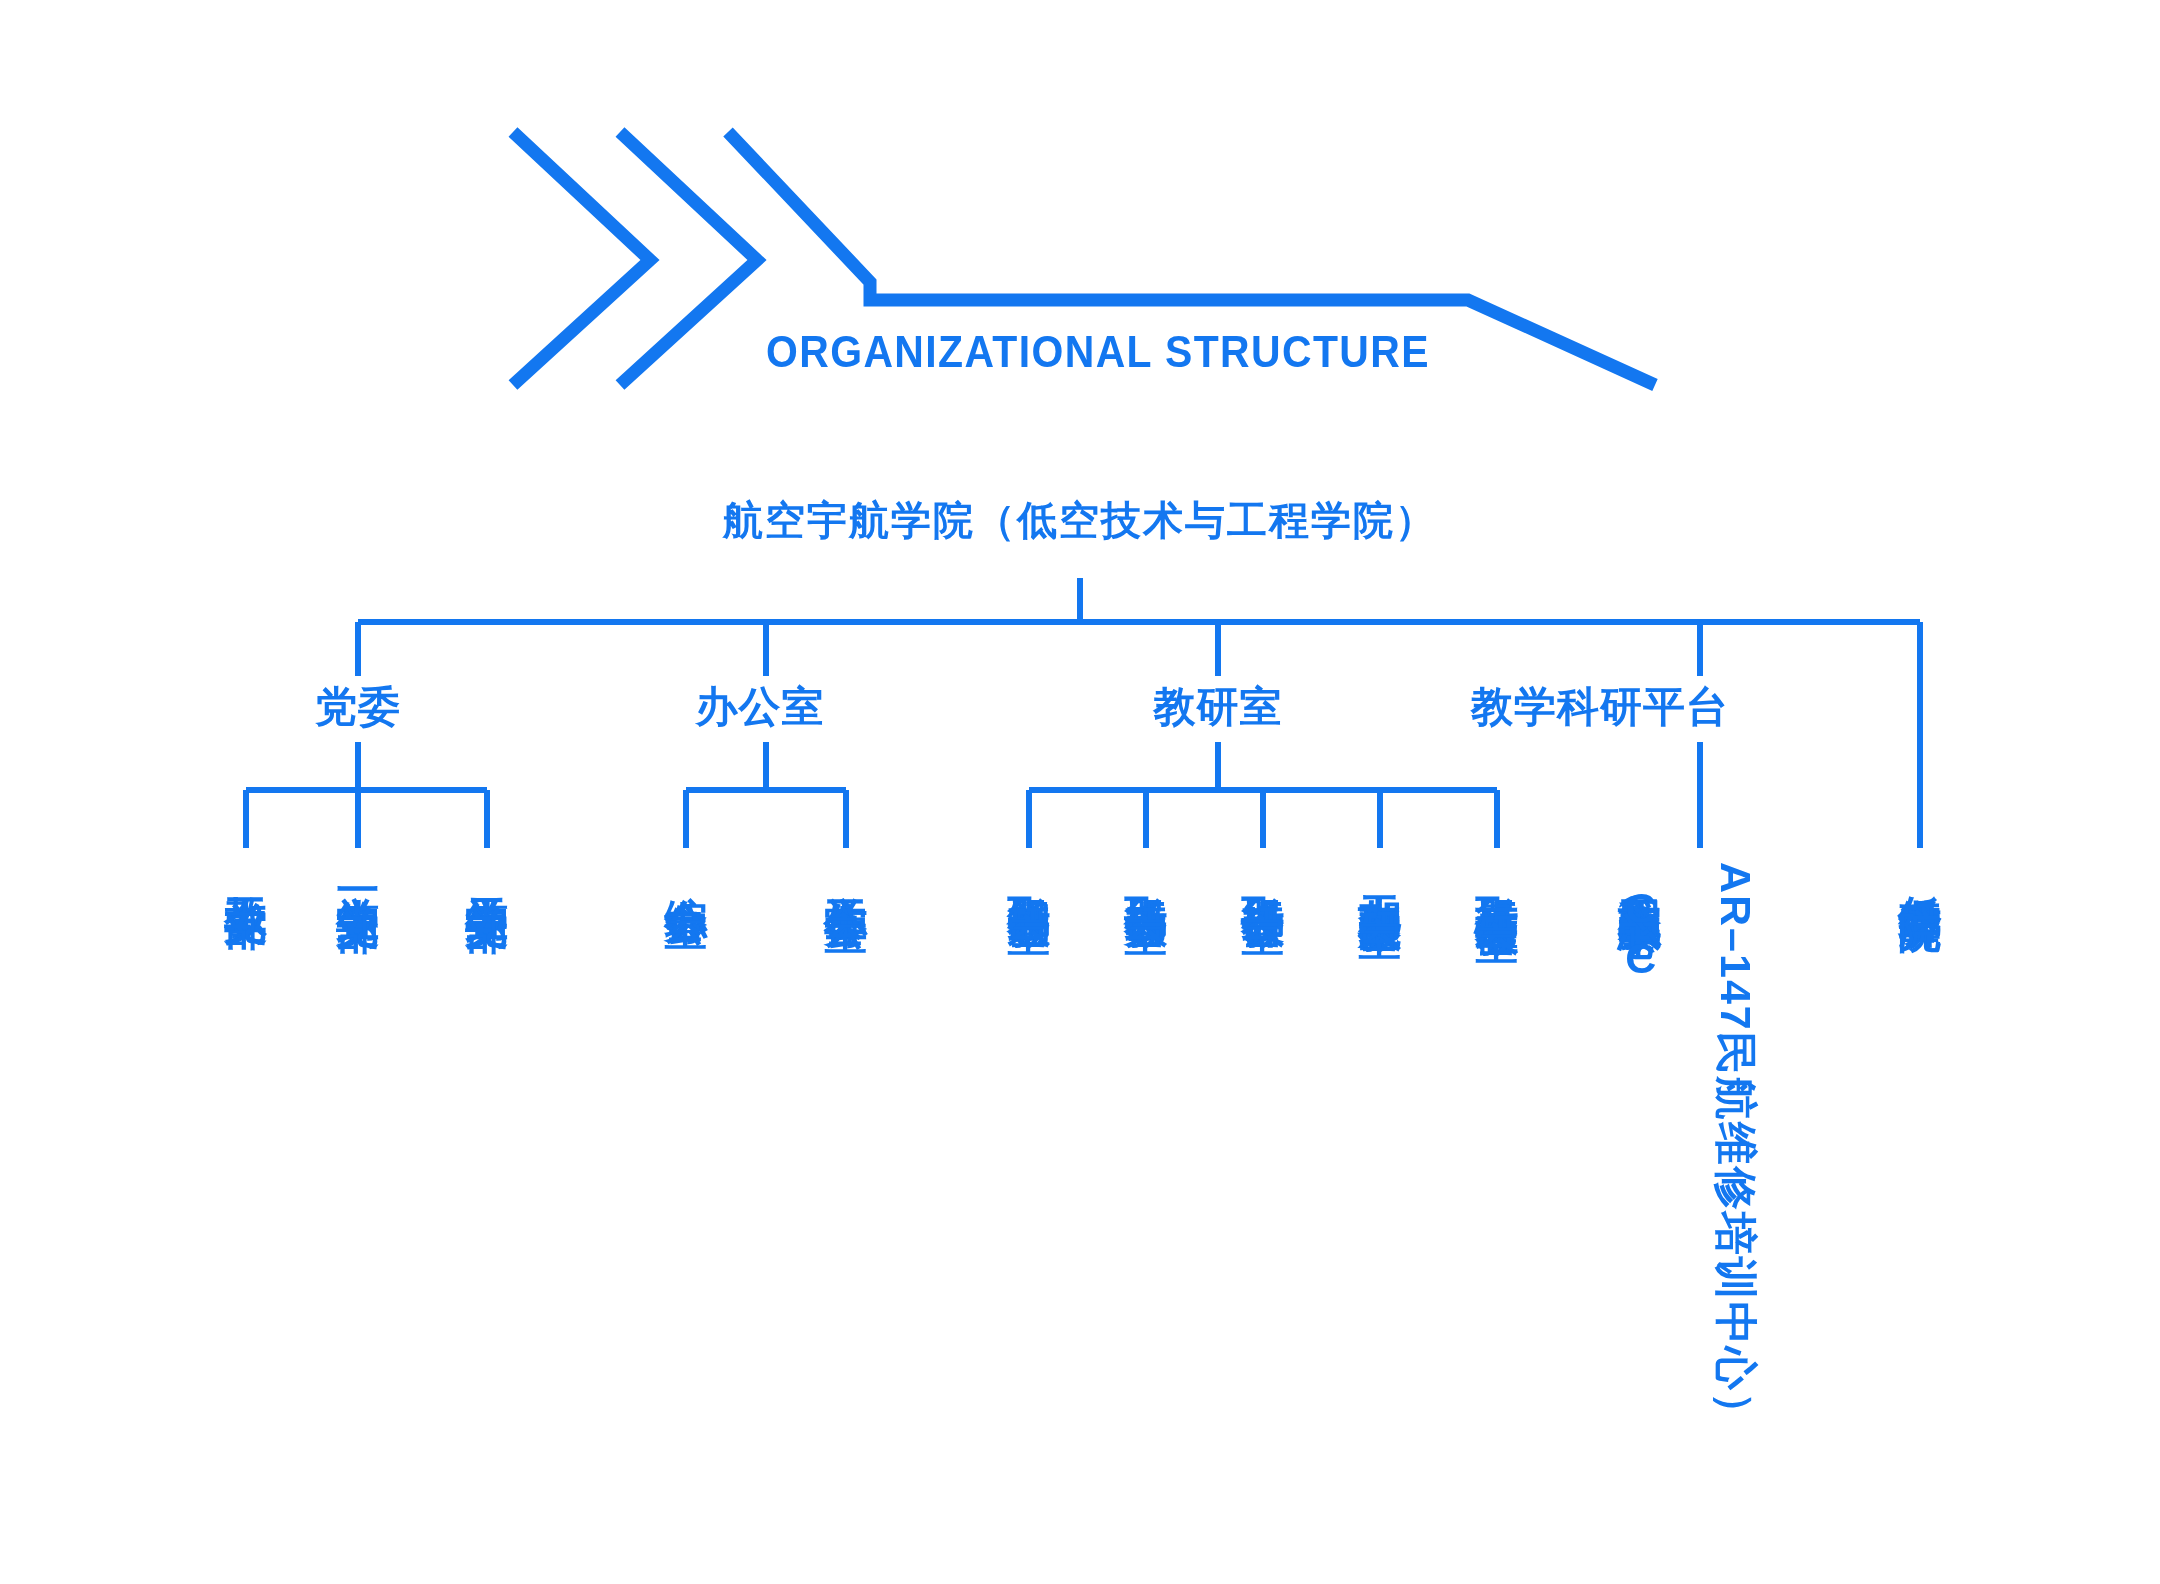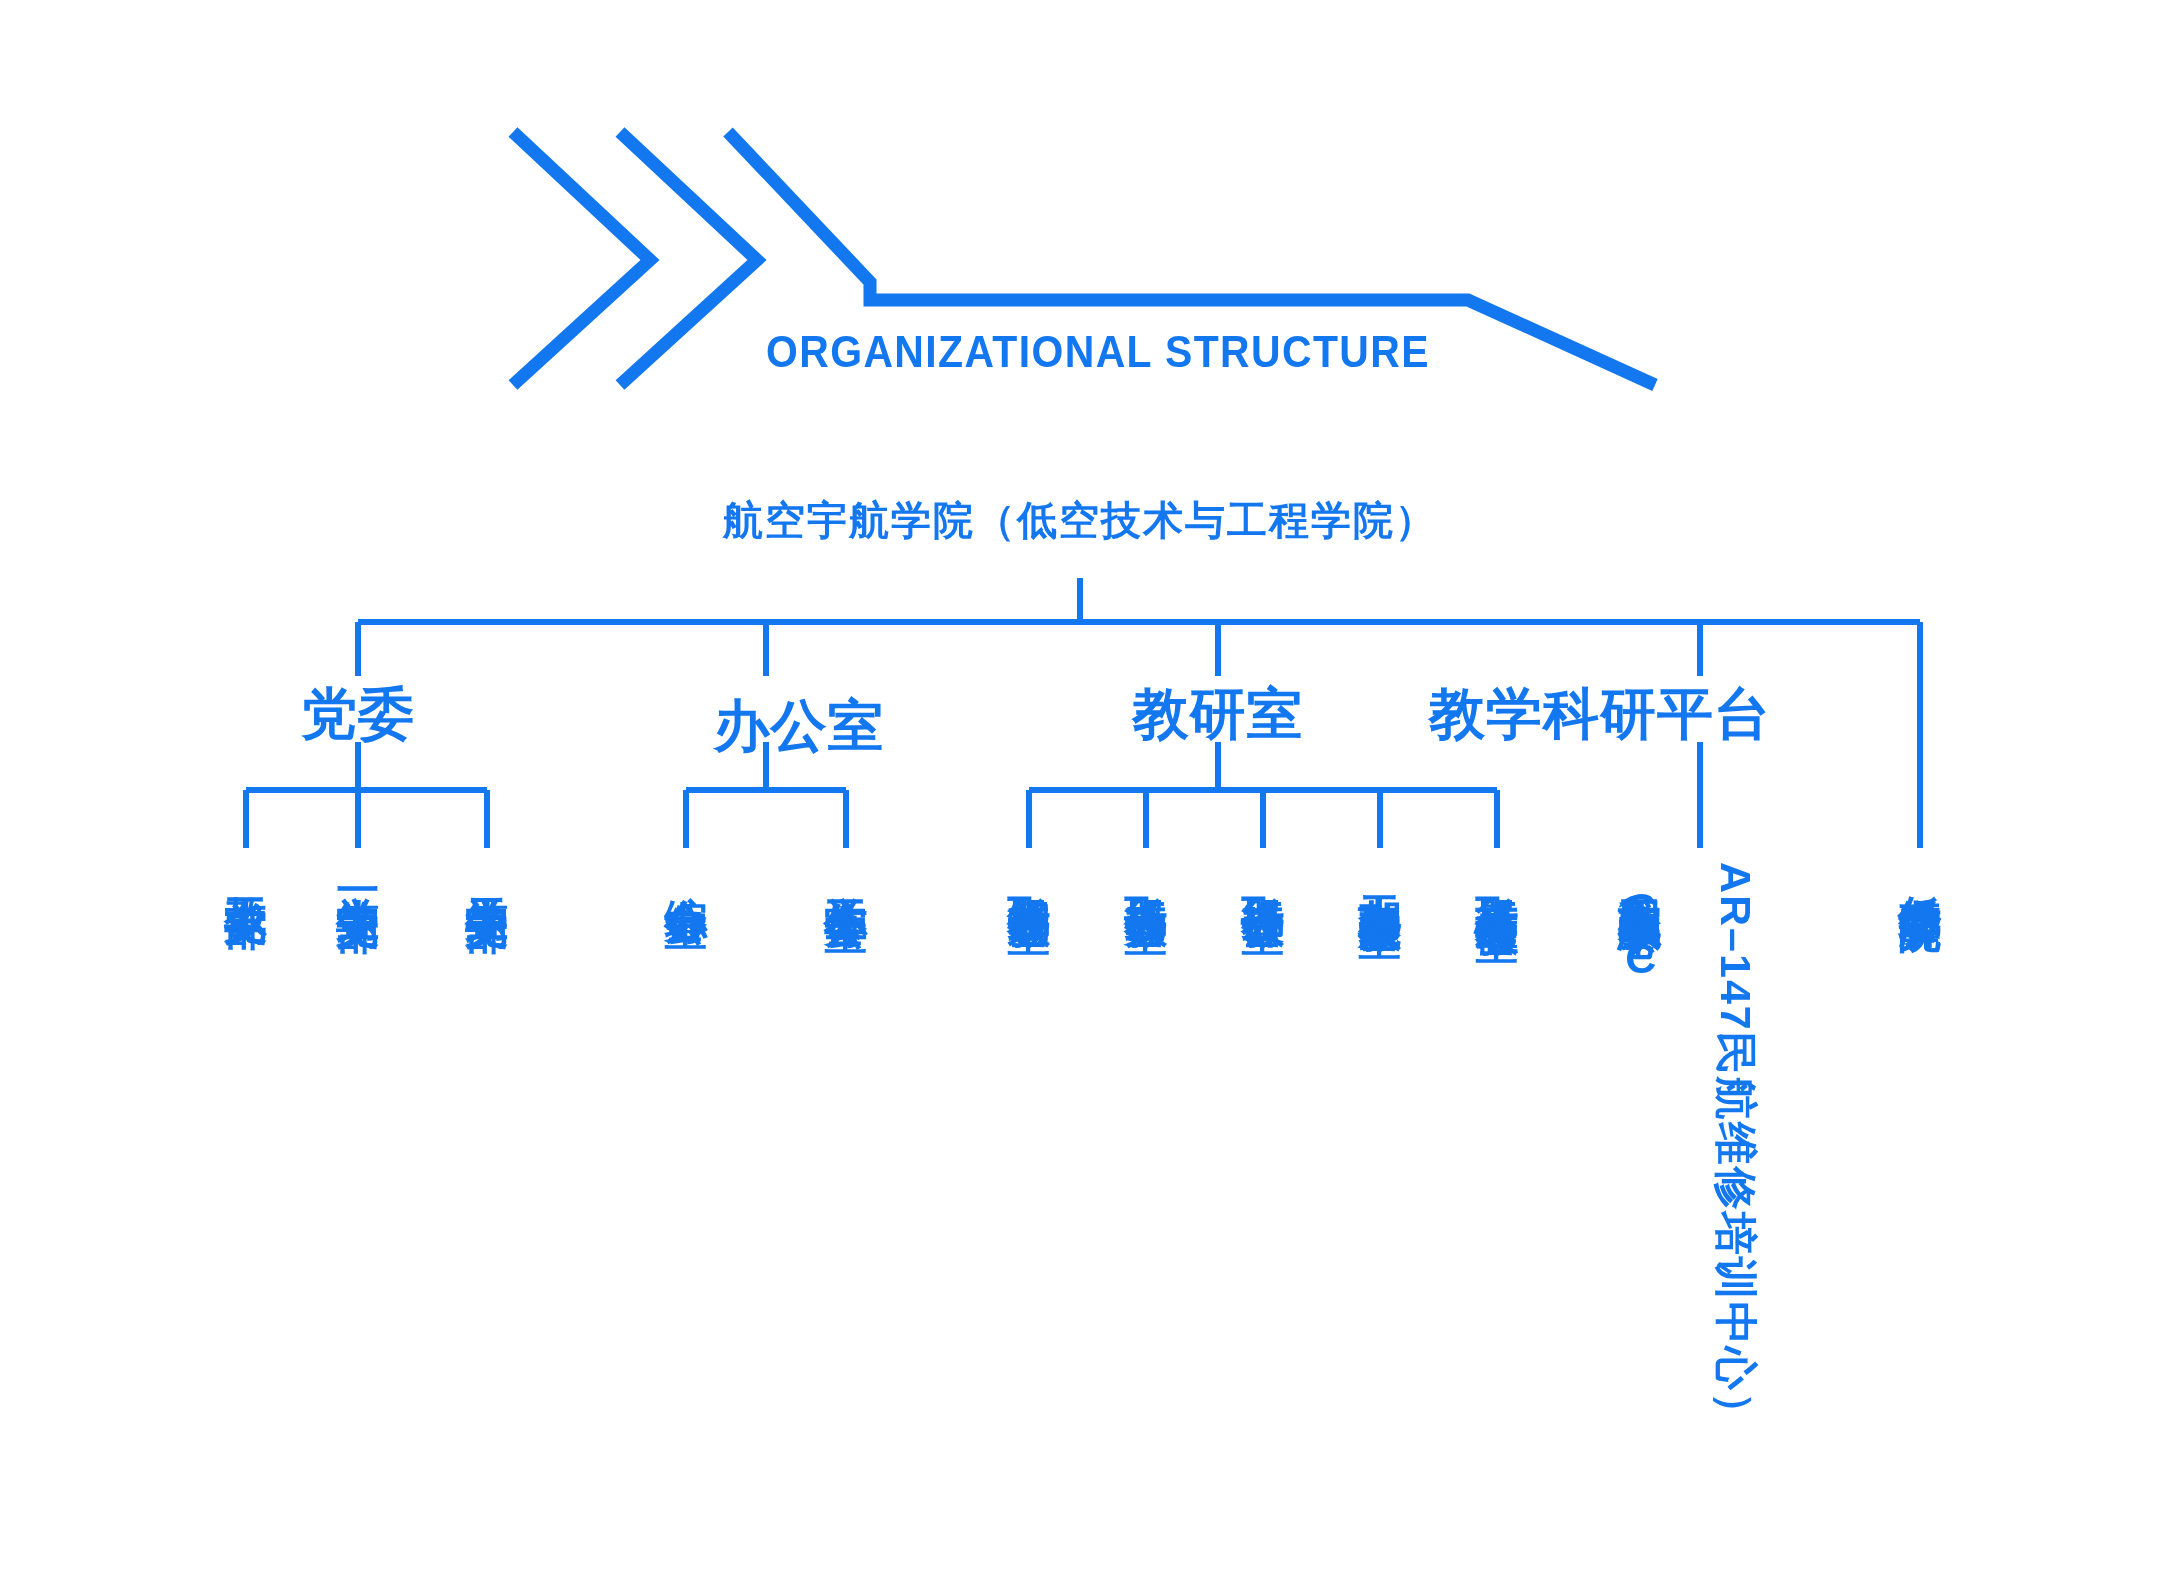--- a/index.html
+++ b/index.html
@@ -33,21 +33,21 @@
 
   .node{
     position:absolute;color:#1377F0;font-weight:bold;
     white-space:nowrap;line-height:1;
   }
   .node-root{
     font-size:40px;letter-spacing:2px;
     left:0;top:500px;width:2160px;text-align:center;
   }
   .node-l2{
-    font-size:56px;letter-spacing:1px;
+    font-size:42px;letter-spacing:1px;
     transform:translateX(-50%);
   }
   
   .leaf{
     position:absolute;color:#1377F0;font-weight:bold;
     writing-mode:vertical-rl;text-orientation:upright;
     font-size:43px;line-height:1.06;letter-spacing:2px;
     transform:translateX(-50%);
     white-space:nowrap;
   }
@@ -108,21 +108,21 @@
         <line x1="1380" y1="790" x2="1380" y2="848"></line>
         <line x1="1497" y1="790" x2="1497" y2="848"></line>
 
         <line x1="1700" y1="742" x2="1700" y2="848"></line>
       </g>
     </svg>
 
     <div class="node node-root">航空宇航学院（低空技术与工程学院）</div>
 
     <div class="node node-l2" style="left:358px;top:686px;">党委</div>
-    <div class="node node-l2" style="left:799px;top:686px;margin-top:12px;">办公室</div>
+    <div class="node node-l2" style="left:760px;top:686px;">办公室</div>
     <div class="node node-l2" style="left:1218px;top:686px;">教研室</div>
     <div class="node node-l2" style="left:1600px;top:686px;">教学科研平台</div>
 
     <div class="leaf" style="left:246px;top:862px;">教工党支部</div>
     <div class="leaf" style="left:358px;top:862px;">学生第一党支部</div>
     <div class="leaf" style="left:487px;top:862px;">学生第二党支部</div>
 
     <div class="leaf" style="left:686px;top:862px;">综合办公室</div>
     <div class="leaf" style="left:846px;top:862px;">学生工作办公室</div>
 

